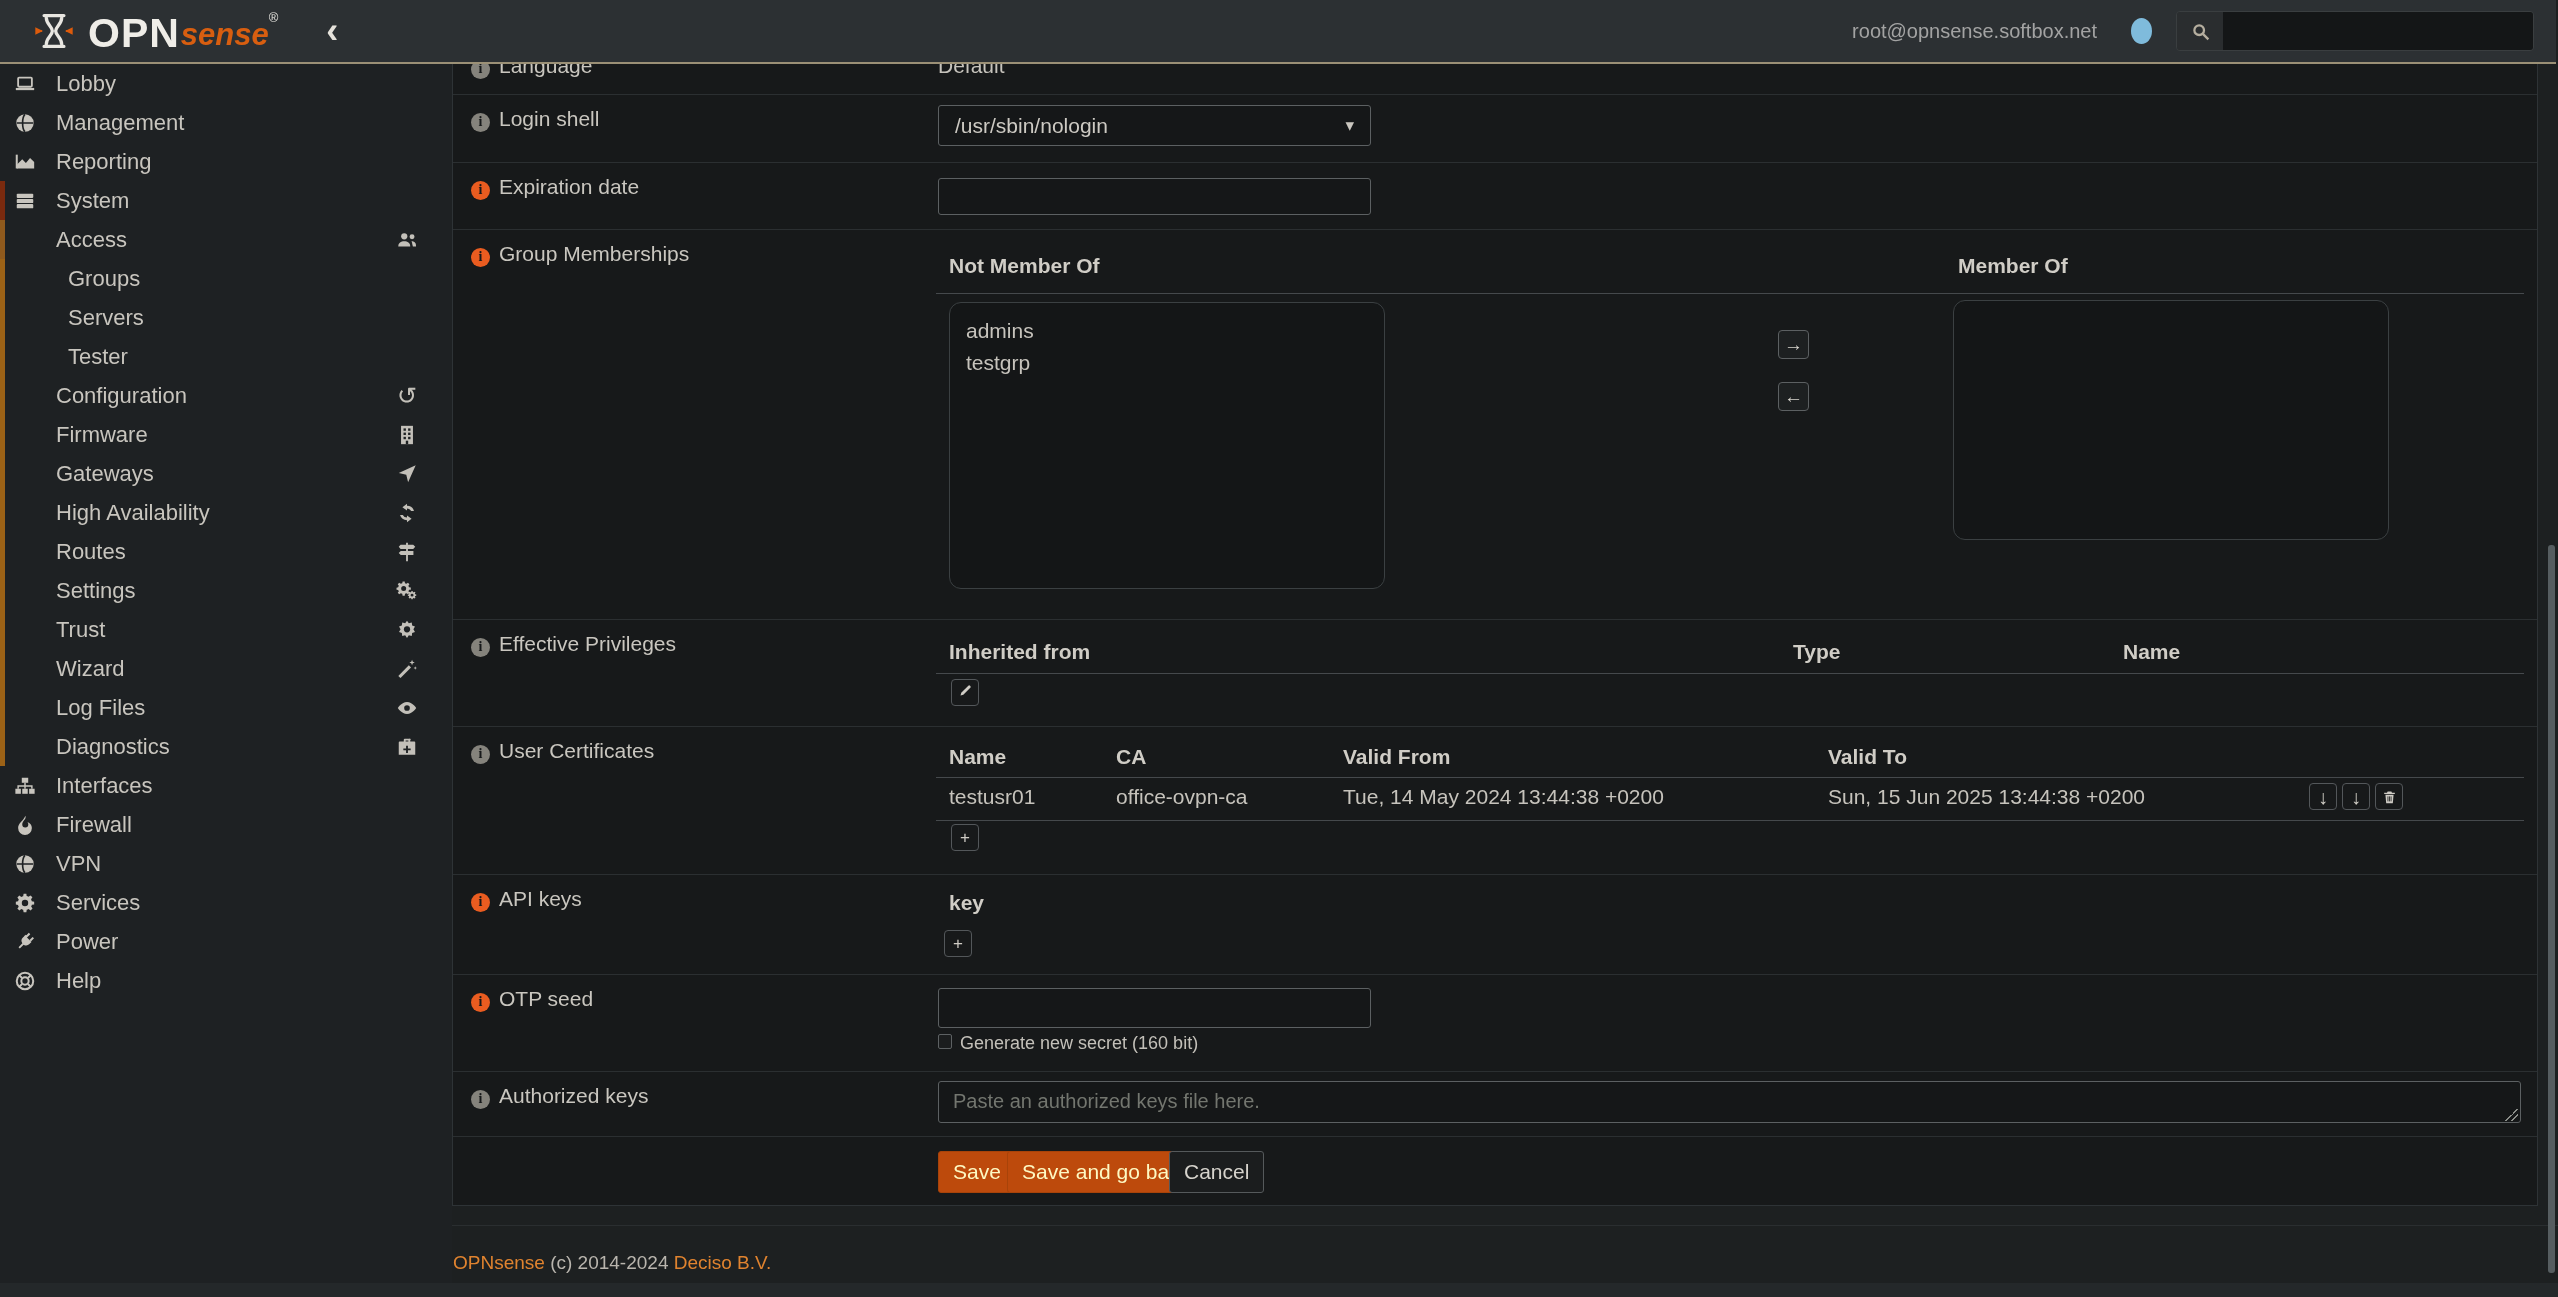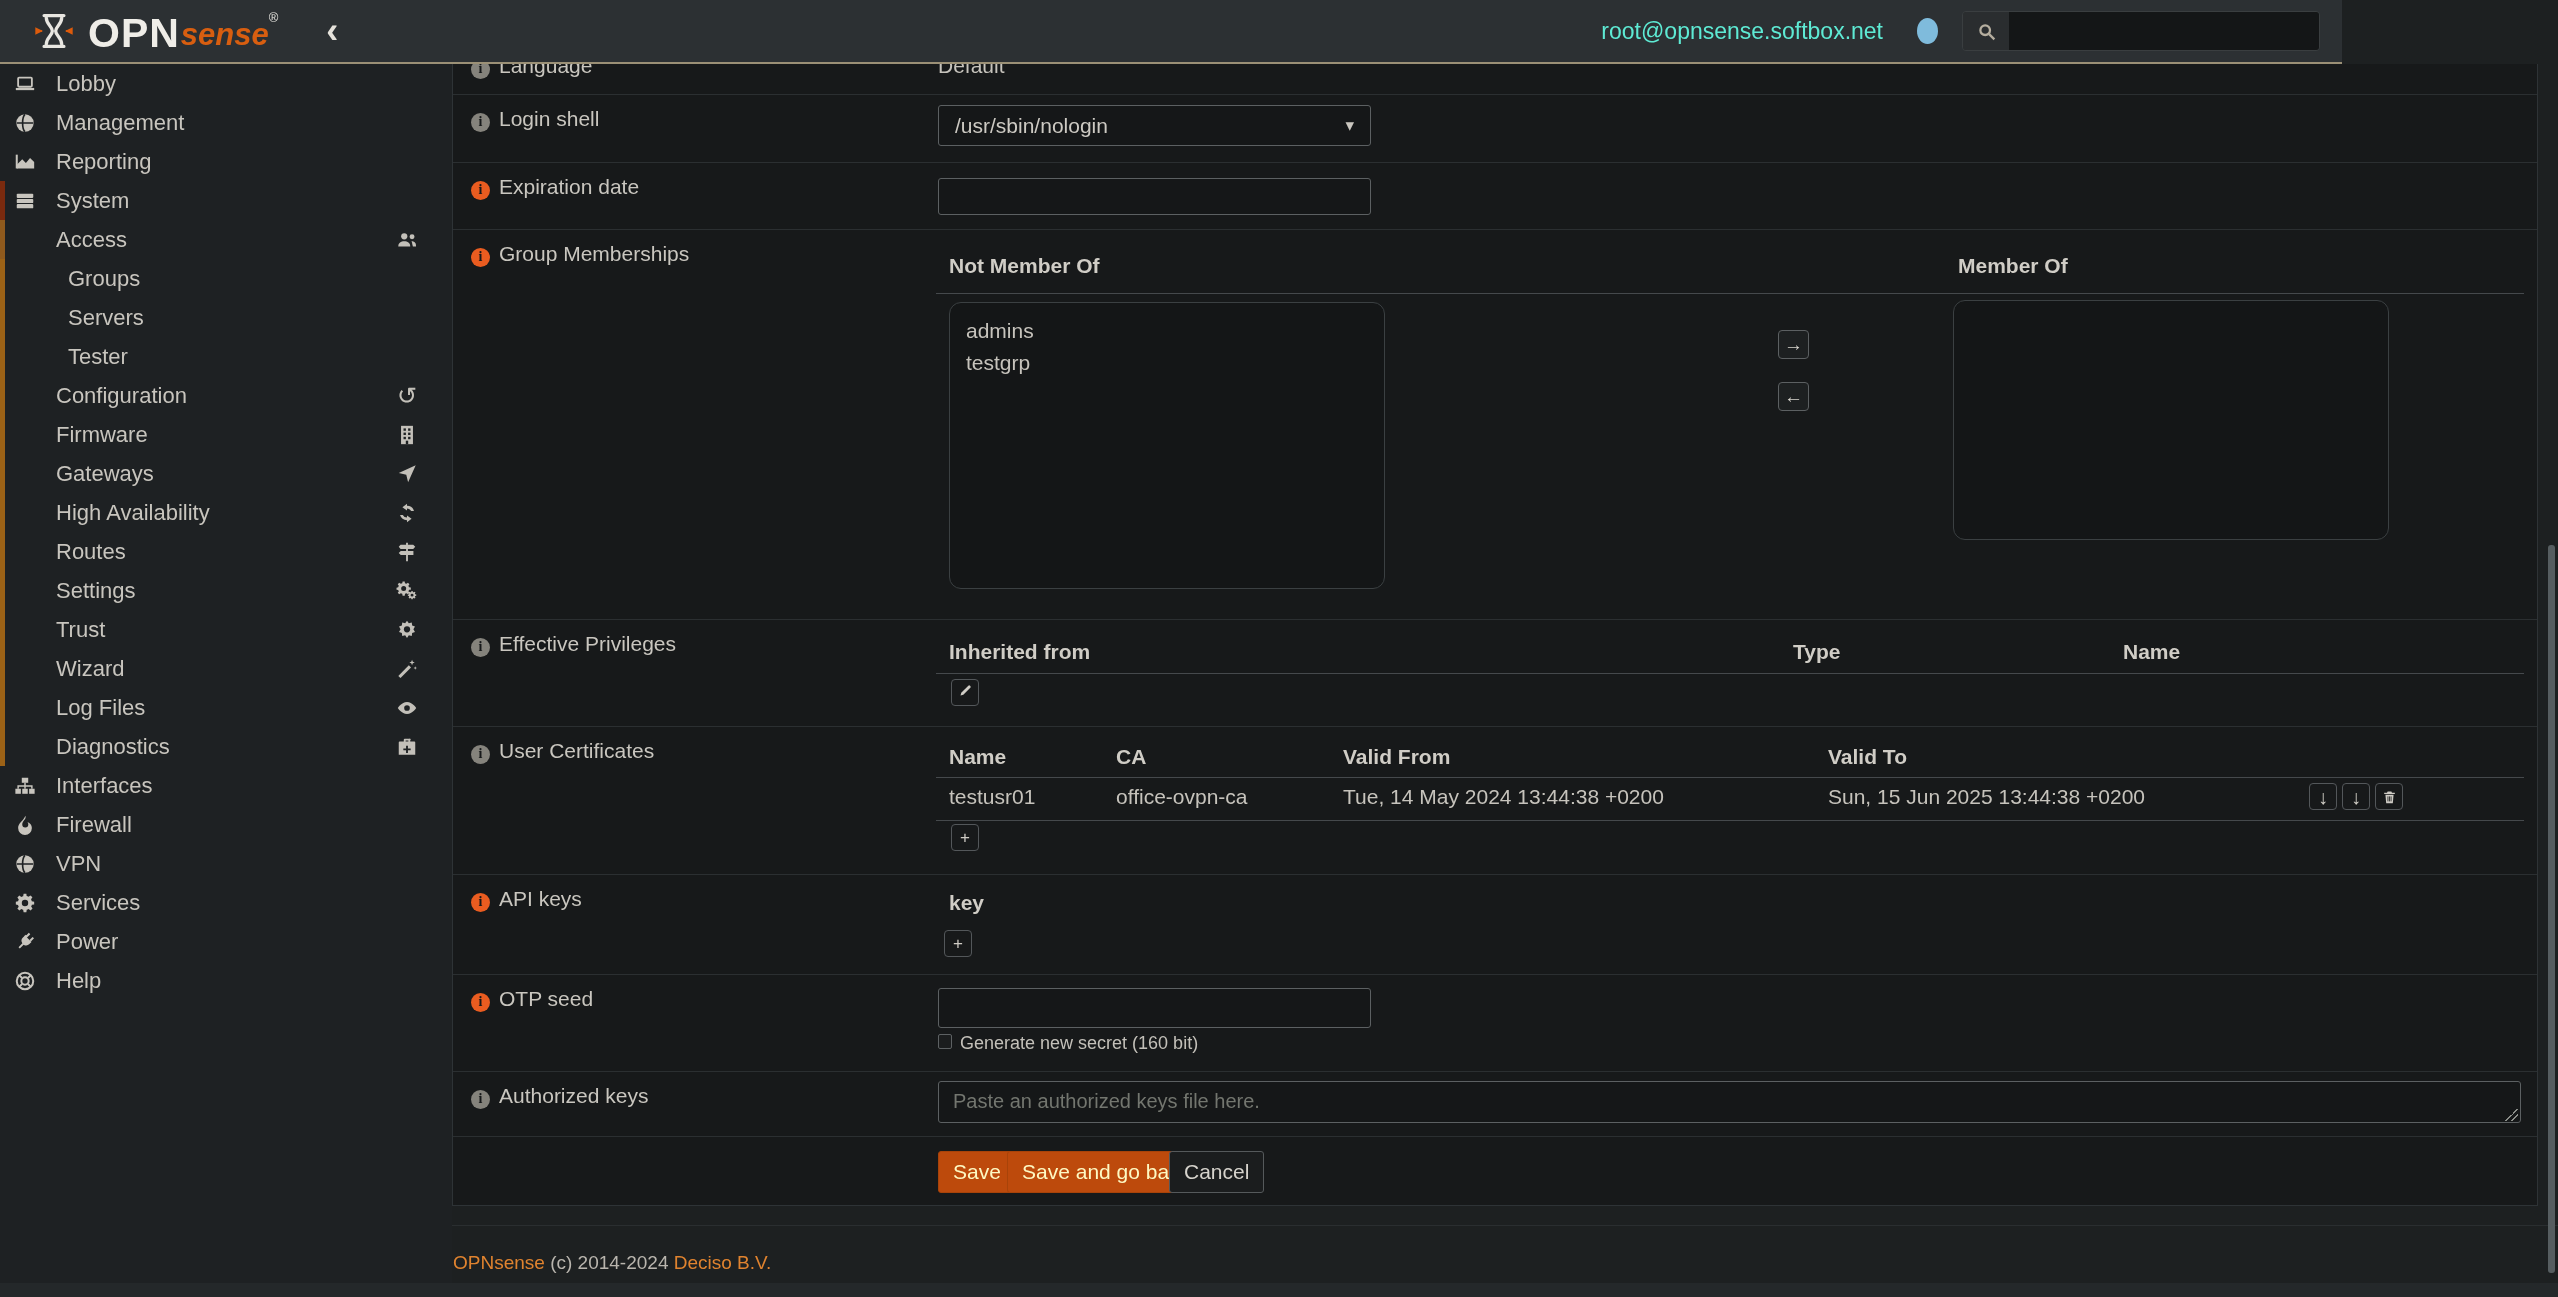--- a/index.html
+++ b/index.html
@@ -6,30 +6,30 @@
     --header-border:#9b9076; --button-orange:#bd4a0c; --button-orange-border:#a84309;
     --link-orange:#e0832f; --status-dot:#7fbbdc; --info-orange:#ea5c20; --info-gray:#85837c;
     --strip-system:#7a2a0e; --strip-access:#8f5a1d; --strip-active:#c33b0d; --strip-section:#9c6216;
   }
   *{box-sizing:border-box;margin:0;padding:0}
   html,body{width:2558px;height:1297px;overflow:hidden;background:#1d2021;
     font-family:"Liberation Sans",sans-serif;color:#c9c6bf;}
   .page{position:relative;width:2558px;height:1297px;overflow:hidden}
 
   
-  .header{position:absolute;left:0;top:0;width:2342px;height:64px;background:#2c3033;
+  .header{position:absolute;left:0;top:0;width:2556px;height:64px;background:#2c3033;
     border-bottom:2px solid var(--header-border);display:flex;align-items:center;z-index:5}
   .brand{margin-left:28px;display:flex;align-items:flex-end;cursor:pointer}
   .brand svg{display:block}
   .brand-opn{font-size:41px;font-weight:bold;color:#efede8;letter-spacing:1px;line-height:40px;margin-left:8px}
   .brand-sense{font-size:31px;font-weight:bold;font-style:italic;color:#d85e10;line-height:36px;margin-left:1px}
   .brand-reg{font-size:13px;color:#e8e6e1;line-height:14px;align-self:flex-start;margin-top:2px}
   .collapse{margin-left:48px;font-size:36px;color:#e5e2db;line-height:30px;cursor:pointer;font-weight:bold}
   .hdr-right{margin-left:auto;display:flex;align-items:center}
-  .user-text{font-size:23px;color:#5eead4}
+  .user-text{font-size:20px;color:#a3a3a3}
   .status-dot{width:21px;height:26px;border-radius:50%;background:var(--status-dot);margin-left:34px}
   .searchbar{margin-left:24px;margin-right:22px;width:358px;height:40px;border-radius:4px;overflow:hidden;
     display:flex;border:1px solid #3a3e40}
   .search-icon-box{width:46px;background:#2a2d2f;display:flex;align-items:center;justify-content:center;color:#b5ae9f;cursor:pointer}
   .search-input{flex:1;background:#141617;border:none;outline:none;color:#d3d0c9;font-size:20px;padding:0 12px}
 
   
   .sidebar{position:absolute;left:0;top:64px;width:452px;height:1219px;background:#1e2123}
   .side-item{position:relative;height:39px;display:flex;align-items:center;font-size:22px;color:#c8c5be;cursor:pointer}
   .side-item.lvl0{padding-left:56px}

